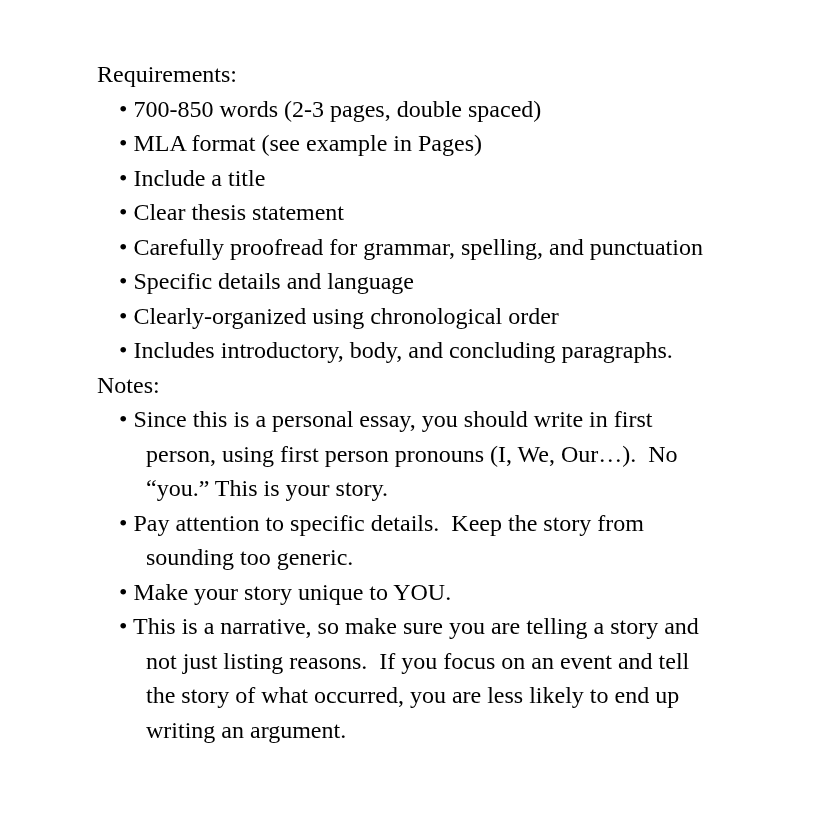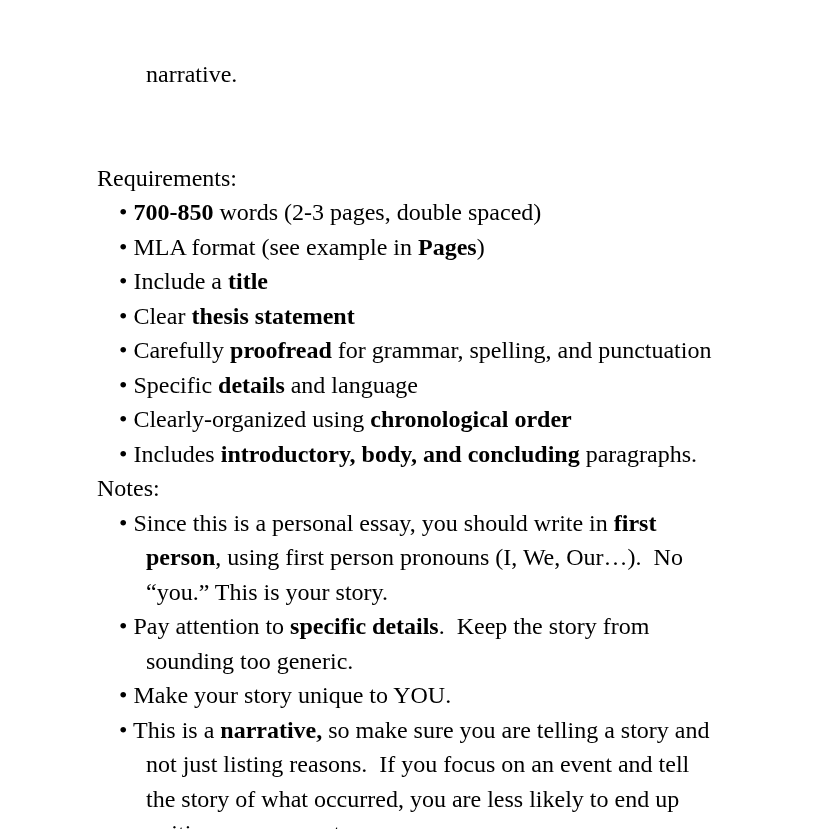--- a/index.html
+++ b/index.html
@@ -28,21 +28,20 @@
   .section-heading {
     font-weight: normal;
   }
   .bullet-item {
     padding-left: 49px;
     text-indent: -27px;
   }
   .marker {
     display: inline;
   }
-  b { font-weight: bold; }
+  b { font-weight: normal; }
 </style>
 </head>
 <body>
 
 <div class="doc-content">
-  <div class="partial-top">narrative.</div>
   <div id="sections-root"><div class="section-heading">Requirements:</div><div class="bullet-item"><span class="marker">• </span><b>700-850</b><span> words (2-3 pages, double spaced)</span></div><div class="bullet-item"><span class="marker">• </span><span>MLA format (see example in </span><b>Pages</b><span>)</span></div><div class="bullet-item"><span class="marker">• </span><span>Include a </span><b>title</b></div><div class="bullet-item"><span class="marker">• </span><span>Clear </span><b>thesis statement</b></div><div class="bullet-item"><span class="marker">• </span><span>Carefully </span><b>proofread</b><span> for grammar, spelling, and punctuation</span></div><div class="bullet-item"><span class="marker">• </span><span>Specific </span><b>details</b><span> and language</span></div><div class="bullet-item"><span class="marker">• </span><span>Clearly-organized using </span><b>chronological order</b></div><div class="bullet-item"><span class="marker">• </span><span>Includes </span><b>introductory, body, and concluding</b><span> paragraphs.</span></div><div class="section-heading">Notes:</div><div class="bullet-item"><span class="marker">• </span><span>Since this is a personal essay, you should write in </span><b>first person</b><span>, using first person pronouns (I, We, Our…).  No “you.” This is your story.</span></div><div class="bullet-item"><span class="marker">• </span><span>Pay attention to </span><b>specific details</b><span>.  Keep the story from sounding too generic.</span></div><div class="bullet-item"><span class="marker">• </span><span>Make your story unique to YOU.</span></div><div class="bullet-item"><span class="marker">• </span><span>This is a </span><b>narrative,</b><span> so make sure you are telling a story and not just listing reasons.  If you focus on an event and tell the story of what occurred, you are less likely to end up writing an argument.</span></div></div>
 </div>
 
 </body></html>

